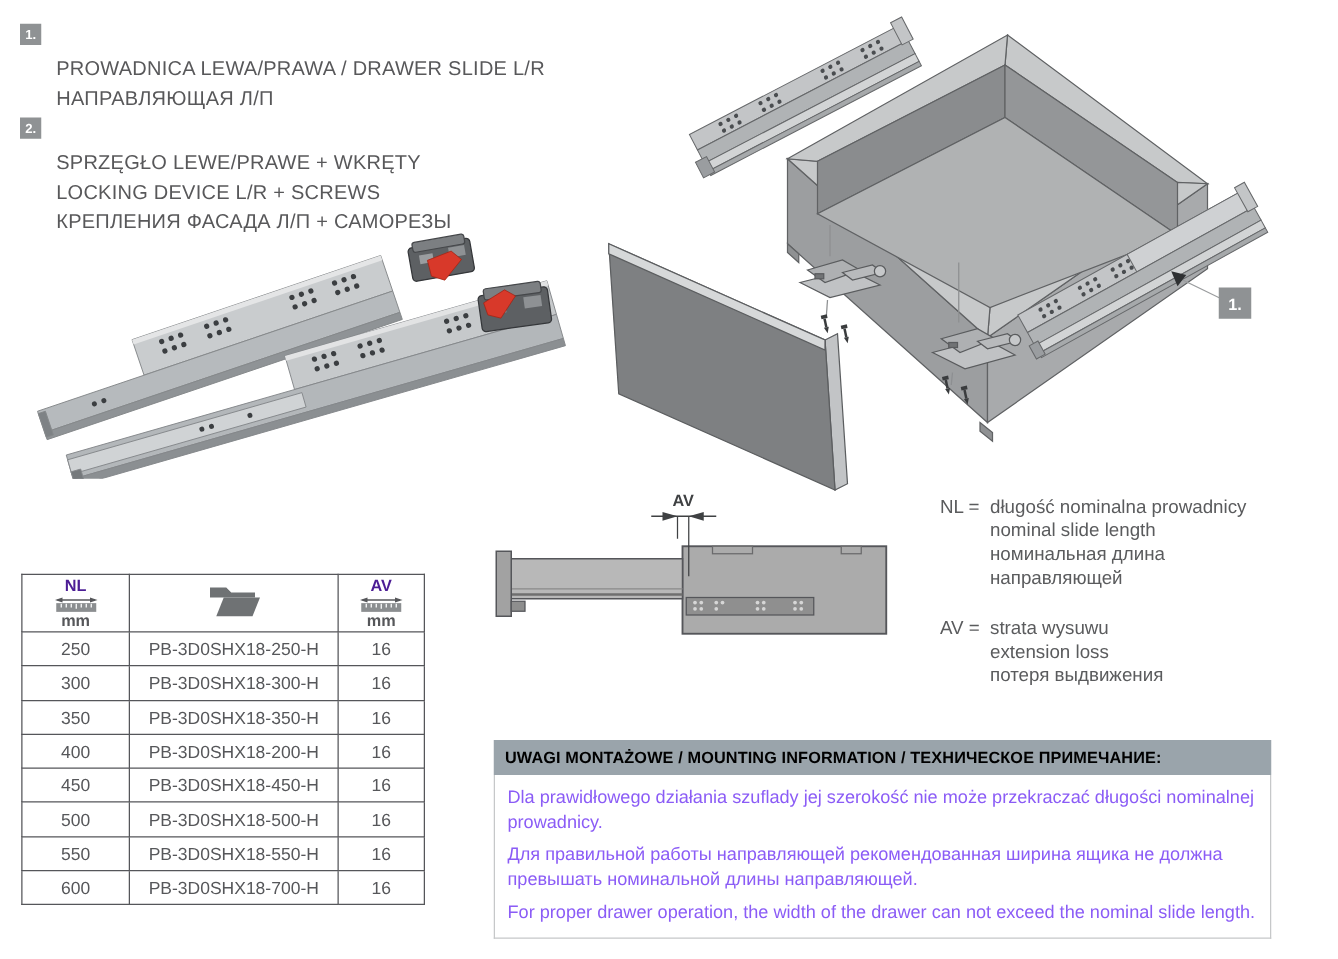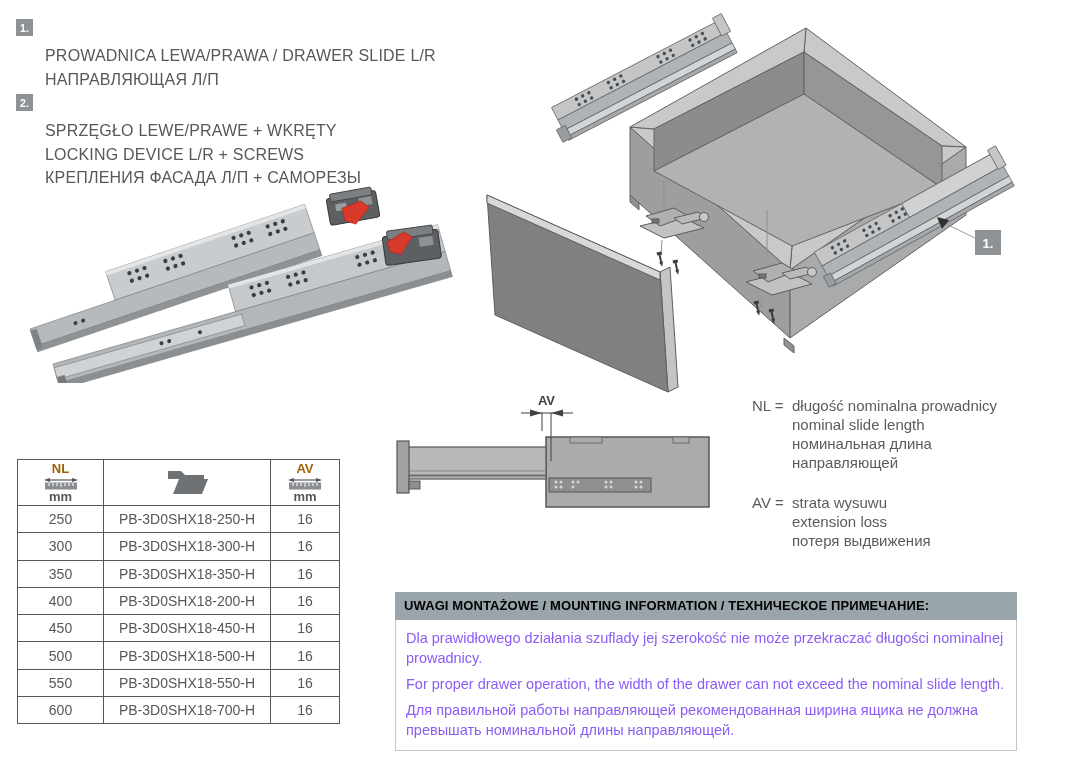--- a/index.html
+++ b/index.html
@@ -22,21 +22,21 @@
   .def-row { display:flex; }
   .def-term { width:40px; flex:0 0 auto; }
   .def-rest { margin-left:40px; }
   
   table.size { position:absolute; left:17px; top:459px; border-collapse:collapse; table-layout:fixed; }
   table.size th, table.size td {
     border:1.5px solid #55565a; text-align:center; padding:0; color:#56575a;
   }
   table.size th { height:45px; vertical-align:middle; }
   table.size td { height:26.3px; font-size:14px; }
-  .th-label { font-size:13px; font-weight:bold; line-height:14px; color:#a16207; }
+  .th-label { font-size:13px; font-weight:bold; line-height:14px; color:#4c1d95; }
   .th-unit  { font-size:13px; line-height:12px; color:#56575a; }
   .th-stack { display:flex; flex-direction:column; align-items:center; gap:1px; }
   
   .mounting { position:absolute; left:395px; top:592px; width:622px; }
   .m-header {
     background:#9aa4ab; color:#000000; font-weight:bold; font-size:13px;
     height:28px; line-height:28px; padding-left:9px; letter-spacing:0.1px;
     white-space:nowrap; overflow:hidden;
   }
   .m-body { border:1px solid #c6c8c9; border-top:none; padding:8px 10px 4px; min-height:96px; }
@@ -410,18 +410,18 @@
           <td>PB-3D0SHX18-700-H</td>
           <td>16</td>
         </tr>
       </tbody>
   </table>
 
   <div class="mounting">
     <div class="m-header">UWAGI MONTAŻOWE / MOUNTING INFORMATION / ТЕХНИЧЕСКОЕ ПРИМЕЧАНИЕ:</div>
     <div class="m-body">
       <p>Dla prawidłowego działania szuflady jej szerokość nie może przekraczać długości nominalnej prowadnicy.</p>
+      <p>Для правильной работы направляющей рекомендованная ширина ящика не должна превышать  номинальной длины направляющей.</p>
       <p>For proper drawer operation, the width of the drawer can not exceed the nominal slide length.</p>
-      <p>Для правильной работы направляющей рекомендованная ширина ящика не должна превышать  номинальной длины направляющей.</p>
     </div>
   </div>
 
 </div>
 
 </body></html>

